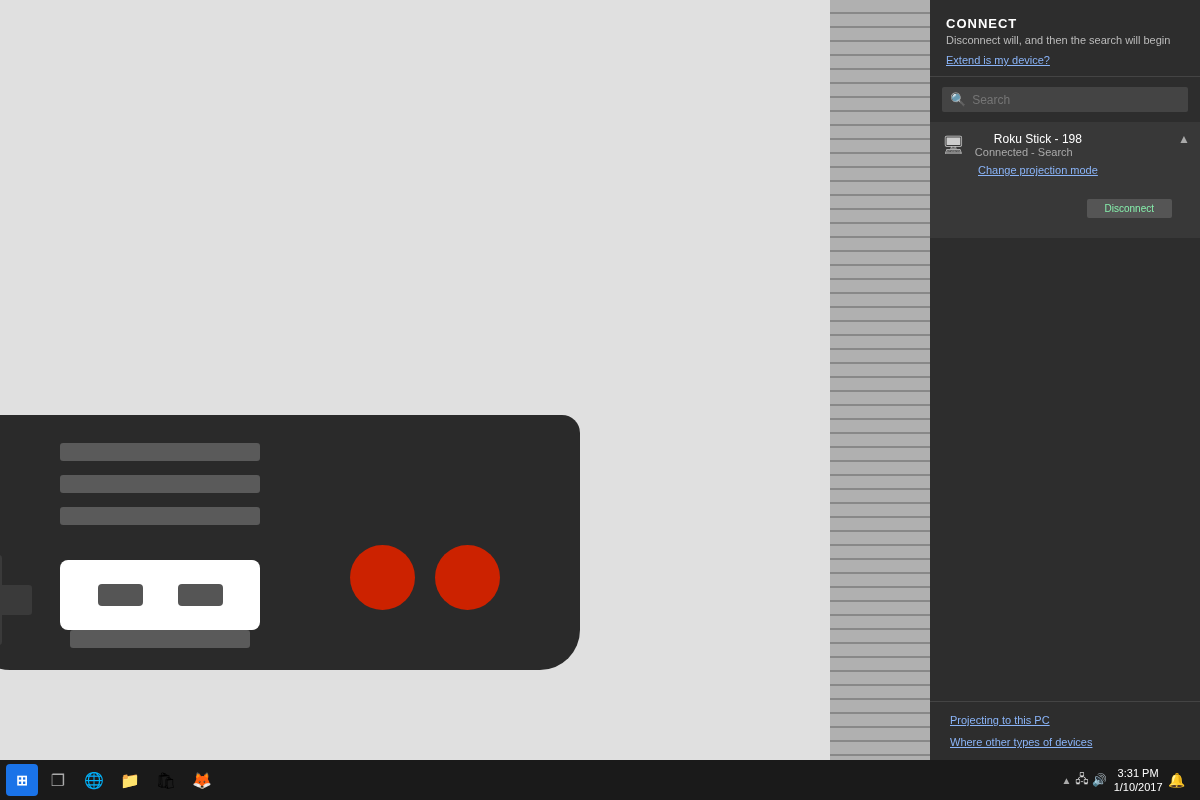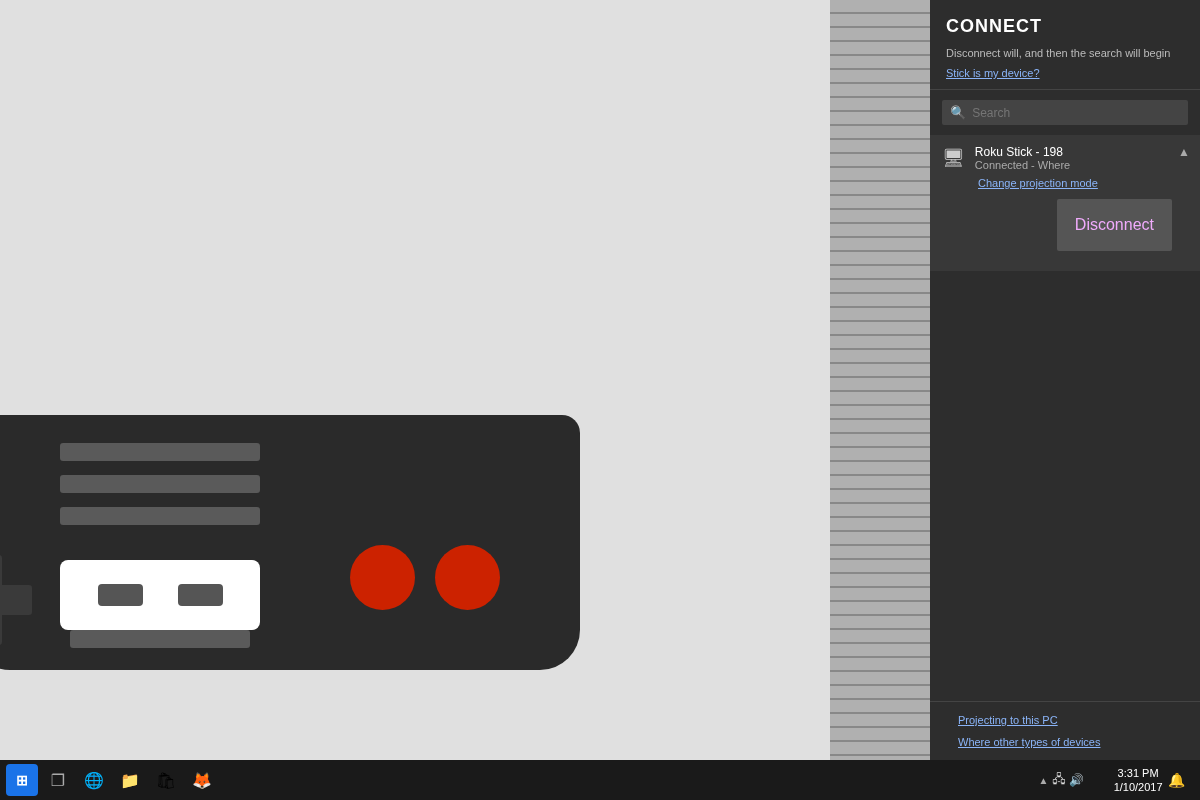--- a/index.html
+++ b/index.html
@@ -144,21 +144,20 @@
       align-items: center;
       gap: 4px;
       font-size: 11px;
       color: #ddd;
     }
     .clock {
       text-align: center;
       line-height: 1.3;
       font-size: 11px;
       color: #fff;
-      margin-left: 23px;
     }
 
     
     #stripe-panel {
       position: absolute;
       top: 0;
       left: 830px;
       width: 100px;
       height: 760px;
       background: repeating-linear-gradient(
@@ -181,25 +180,25 @@
       color: #fff;
       display: flex;
       flex-direction: column;
     }
 
     #connect-header {
       padding: 16px 16px 8px;
       border-bottom: 1px solid #444;
     }
     #connect-title {
-      font-size: 18px;
+      font-size: 13px;
       font-weight: 600;
       letter-spacing: 1px;
       color: #fff;
-      margin-bottom: 10px;
+      margin-bottom: 3px;
     }
     #connect-subtitle {
       font-size: 11px;
       color: #bbb;
       margin-bottom: 4px;
     }
     #where-device-link {
       font-size: 11px;
       color: #8ab4f8;
       cursor: pointer;
@@ -245,57 +244,58 @@
     }
     .monitor-icon {
       color: #ccc;
       font-size: 18px;
       margin-top: 2px;
     }
     #roku-name {
       font-size: 12px;
       color: #fff;
       font-weight: 500;
+      margin-left: 19px;
     }
     #roku-status {
       font-size: 11px;
       color: #aaa;
     }
     #chevron-up {
       position: absolute;
       right: 10px;
       top: 10px;
       color: #aaa;
       font-size: 12px;
     }
     #change-projection {
       display: block;
-      margin: 6px 12px 6px 36px;
+      margin: 6px 12px 19px 36px;
       font-size: 11px;
       color: #8ab4f8;
       cursor: pointer;
       text-decoration: underline;
       background: none;
       border: none;
     }
     #disconnect-btn {
       display: block;
       margin: 4px 12px 10px auto;
       margin-right: 12px;
       background: #555;
-      color: #f0abfc;
+      color: #86efac;
       border: none;
-      padding: 17px 18px;
-      font-size: 16px;
+      padding: 4px 18px;
+      font-size: 10px;
       cursor: pointer;
       border-radius: 2px;
     }
 
     #connect-footer {
-      padding: 12px 28px;
+      padding: 12px 20px;
       border-top: 1px solid #444;
     }
     #projecting-link {
       display: block;
       font-size: 11px;
       color: #8ab4f8;
       cursor: pointer;
       text-decoration: underline;
       margin-bottom: 10px;
     }
@@ -336,36 +336,36 @@
 
 </div>
 
 <div id="stripe-panel"></div>
 
 <div id="connect-panel">
 
   <div id="connect-header">
     <div id="connect-title">CONNECT</div>
     <div id="connect-subtitle">Disconnect will, and then the search will begin</div>
-    <a id="where-device-link">Stick is my device?</a>
+    <a id="where-device-link">Extend is my device?</a>
   </div>
 
   <div id="search-box">
     <span id="search-icon-unicode">🔍</span>
     <input id="search-input" type="text" placeholder="Search" style="">
   </div>
 
   <div id="device-list">
 
     <div id="roku-item">
       <div id="roku-item-header">
         <span class="monitor-icon">🖥</span>
         <div>
           <div id="roku-name">Roku Stick - 198</div>
-          <div id="roku-status">Connected - Where</div>
+          <div id="roku-status">Connected - Search</div>
         </div>
         <span id="chevron-up">▲</span>
       </div>
       <button id="change-projection">Change projection mode</button>
       <div style="display:flex; justify-content:flex-end; padding-right:4px;">
         <button id="disconnect-btn">Disconnect</button>
       </div>
     </div>
 
   </div>

